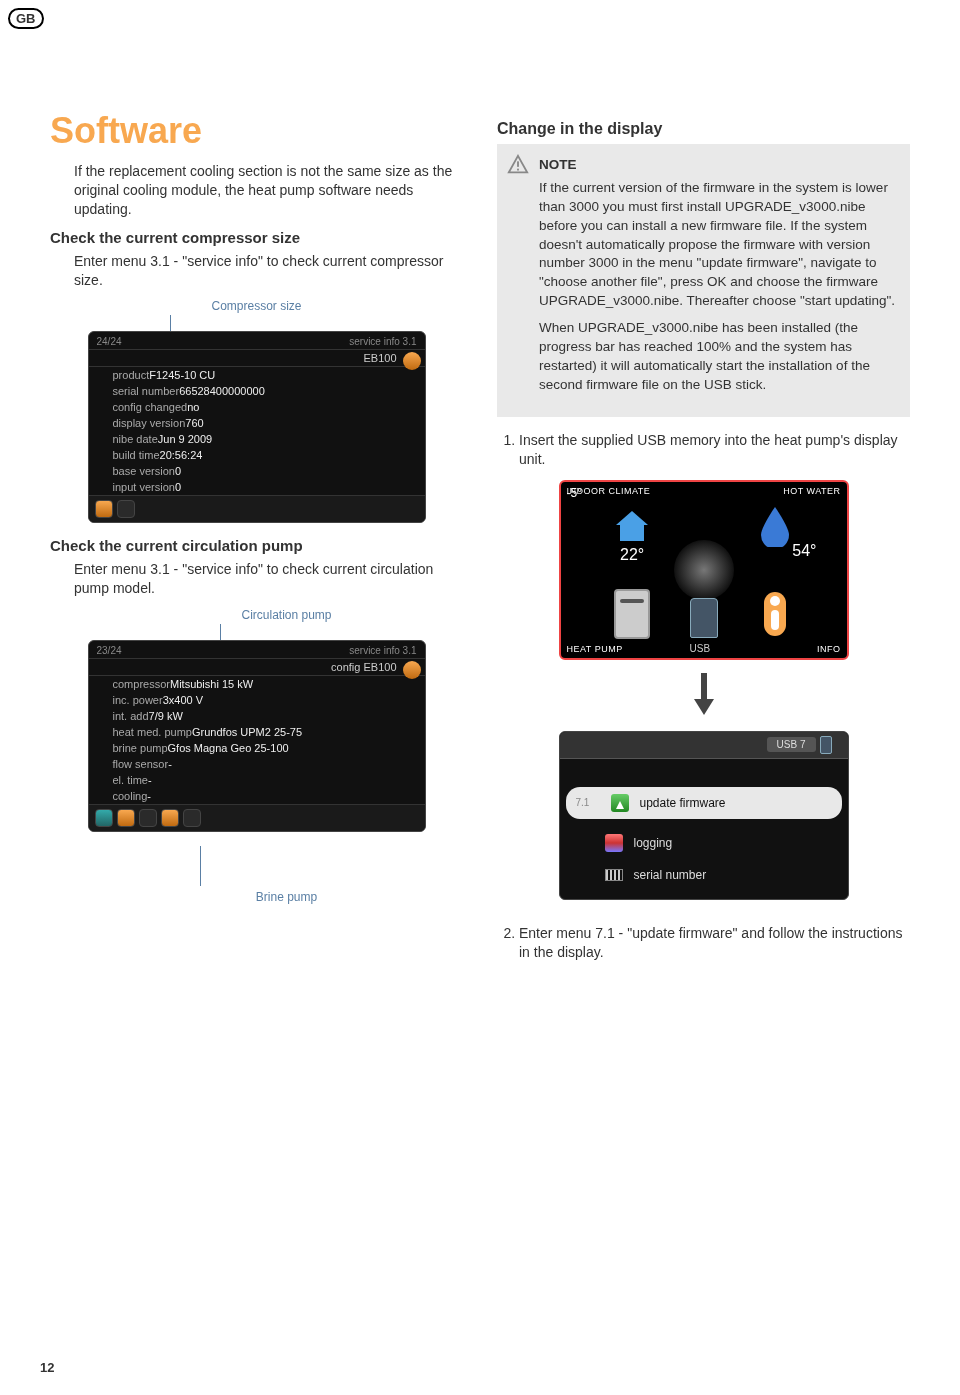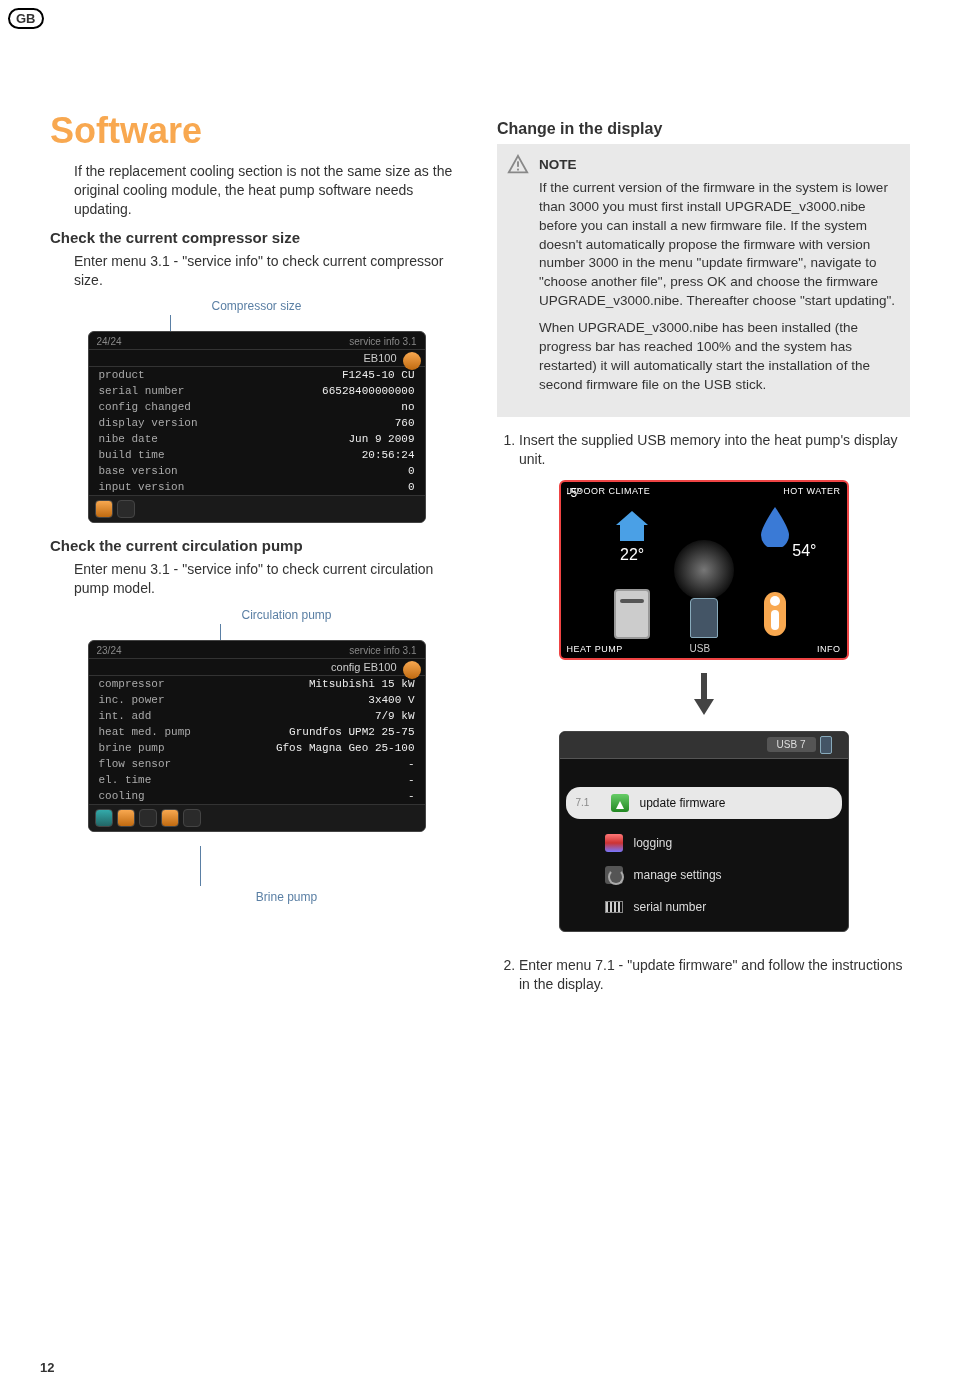--- a/index.html
+++ b/index.html
@@ -66,21 +66,21 @@
   }
   .screen .subhdr {
     text-align: right; padding: 2px 28px 2px 8px; color:#ccc;
     border-bottom: 1px solid #333;
     position: relative;
   }
   .badge-icon {
     position:absolute; right:4px; top:2px; width:18px; height:18px;
     border-radius:50%; background: linear-gradient(#f8a850,#c06a10);
   }
-  .row { display:flex; justify-content: space-between; padding: 2px 10px; font-family: Liberation Mono, monospace; }
+  .row { display:flex; padding: 2px 24px; }
   .row span:first-child { color:#aaa; }
   .row span:last-child { color:#eee; }
   .screen .footer {
     display:flex; gap:4px; padding:4px 6px; border-top:1px solid #333;
     background:#1a1a1a;
   }
   .footer .dot { width:18px; height:18px; border-radius:4px; background:#2a2a2a; border:1px solid #444;}
   .footer .dot.orange { background: linear-gradient(#f8a850,#c06a10);}
   .footer .dot.blue { background: linear-gradient(#3aa,#266);}
   
@@ -354,27 +354,20 @@
       <div class="entry">
         <span class="num"></span>
         <span class="ic">
             <div class="ic-logging"></div>
           </span>
         <span>logging</span>
       </div>
       <div class="entry">
         <span class="num"></span>
         <span class="ic">
-            <div class="ic-manage"></div>
-          </span>
-        <span>manage settings</span>
-      </div>
-      <div class="entry">
-        <span class="num"></span>
-        <span class="ic">
             <div class="ic-serial"></div>
           </span>
         <span>serial number</span>
       </div>
     </div>
 
     <ol start="2" style="margin-top:24px">
       <li>Enter menu 7.1 - "update firmware" and follow the instructions in the display.</li>
     </ol>
   </div>

